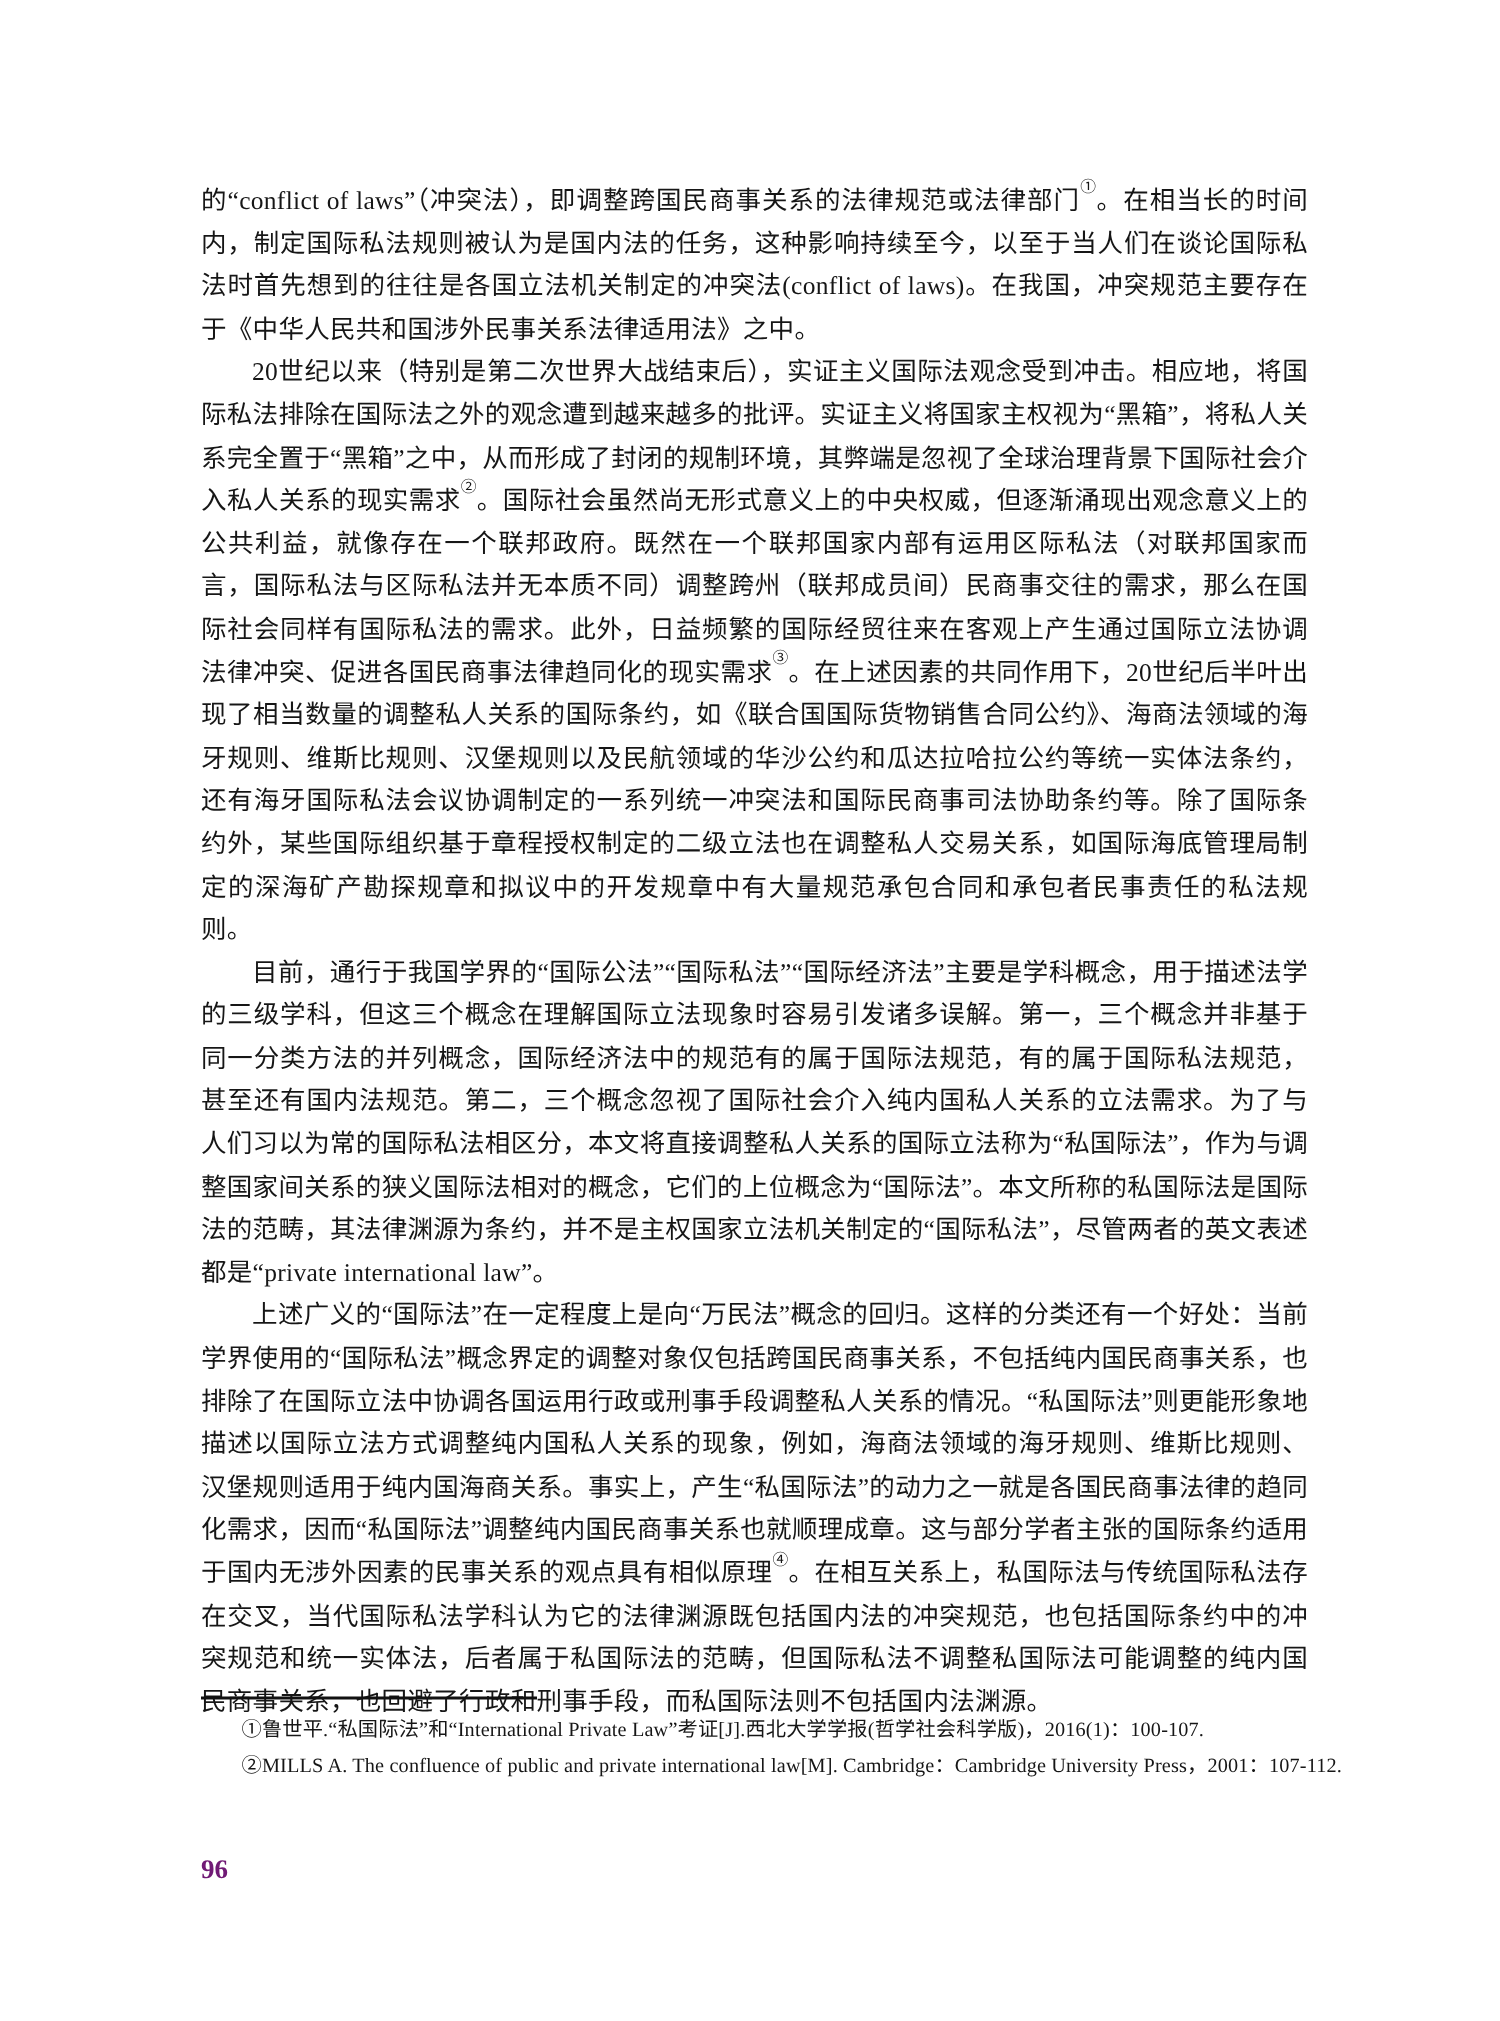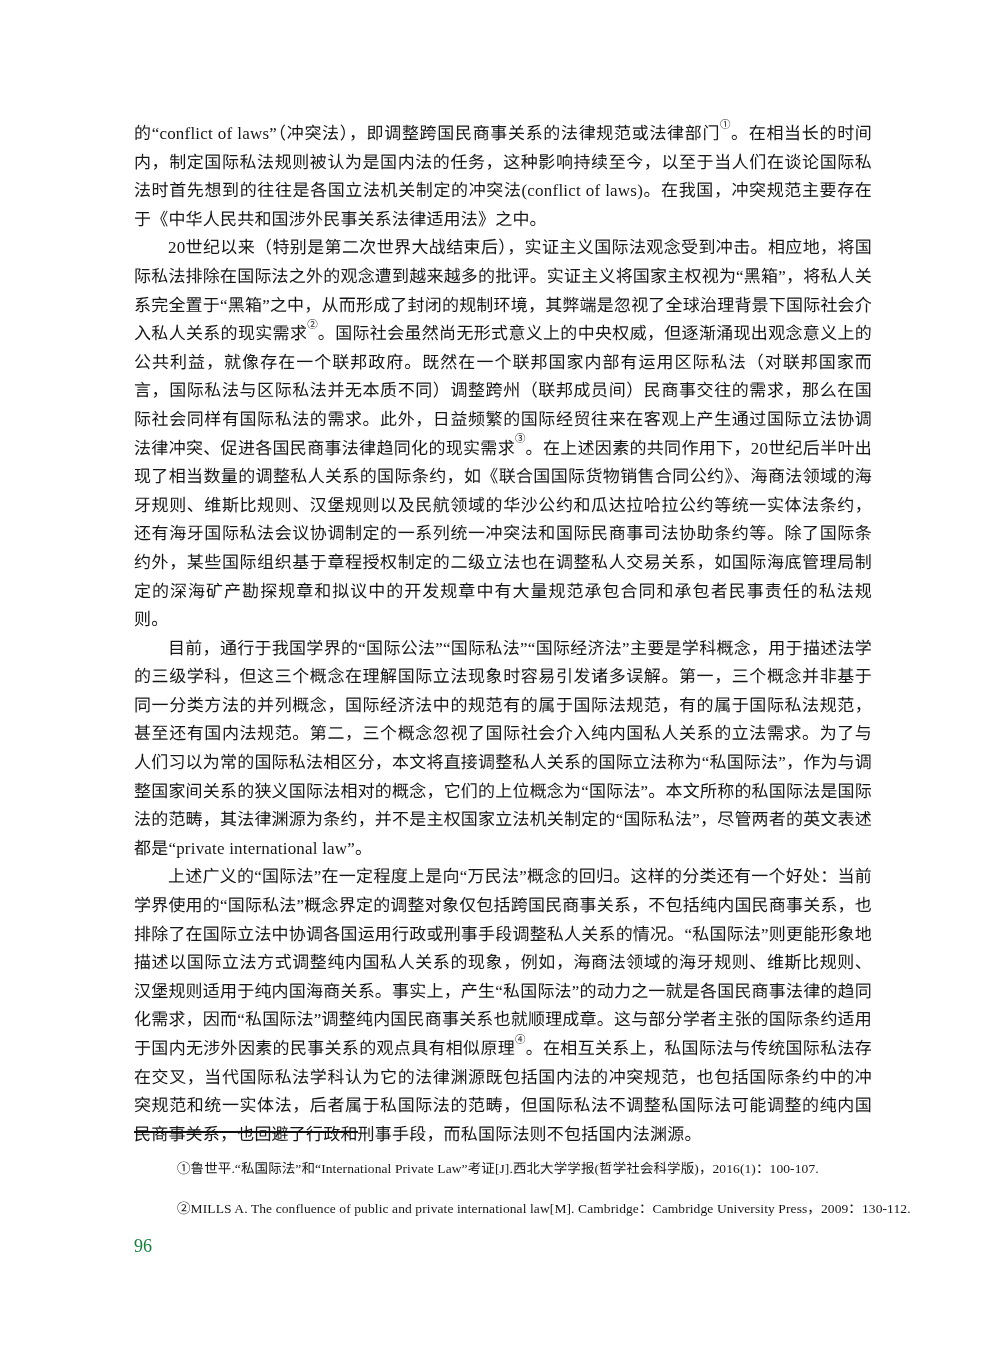--- a/index.html
+++ b/index.html
@@ -42,34 +42,35 @@
     height: 0;
     border-top: 2px solid #111111;
   }
   .footnotes {
     position: absolute;
     left: 134px;
     top: 1141px;
     width: 742px;
   }
   .footnotes p {
-    margin: 16px;
+    margin: 0;
     font-size: 13.5px;
     line-height: 23.6px;
     text-indent: 2em;
     text-align: left;
     letter-spacing: 0.1px;
     white-space: nowrap;
   }
   .page-number {
     position: absolute;
     left: 134px;
     top: 1236px;
     font-size: 18px;
-    color: #15803d;
+    color: #701a75;
+    font-weight: bold;
   }
 </style>
 </head>
 <body>
 
 <div class="page">
 
   <main class="article-body">
 
     <p class="para"><span>的“conflict of laws”（冲突法），即调整跨国民商事关系的法律规范或法律部门</span><sup class="fnref">①</sup><span>。在相当长的时间内，制定国际私法规则被认为是国内法的任务，这种影响持续至今，以至于当人们在谈论国际私法时首先想到的往往是各国立法机关制定的冲突法(conflict of laws)。在我国，冲突规范主要存在于《中华人民共和国涉外民事关系法律适用法》之中。</span></p>
@@ -79,18 +80,18 @@
     <p class="para indent"><span>目前，通行于我国学界的“国际公法”“国际私法”“国际经济法”主要是学科概念，用于描述法学的三级学科，但这三个概念在理解国际立法现象时容易引发诸多误解。第一，三个概念并非基于同一分类方法的并列概念，国际经济法中的规范有的属于国际法规范，有的属于国际私法规范，甚至还有国内法规范。第二，三个概念忽视了国际社会介入纯内国私人关系的立法需求。为了与人们习以为常的国际私法相区分，本文将直接调整私人关系的国际立法称为“私国际法”，作为与调整国家间关系的狭义国际法相对的概念，它们的上位概念为“国际法”。本文所称的私国际法是国际法的范畴，其法律渊源为条约，并不是主权国家立法机关制定的“国际私法”，尽管两者的英文表述都是“private international law”。</span></p>
 
     <p class="para indent"><span>上述广义的“国际法”在一定程度上是向“万民法”概念的回归。这样的分类还有一个好处：当前学界使用的“国际私法”概念界定的调整对象仅包括跨国民商事关系，不包括纯内国民商事关系，也排除了在国际立法中协调各国运用行政或刑事手段调整私人关系的情况。“私国际法”则更能形象地描述以国际立法方式调整纯内国私人关系的现象，例如，海商法领域的海牙规则、维斯比规则、汉堡规则适用于纯内国海商关系。事实上，产生“私国际法”的动力之一就是各国民商事法律的趋同化需求，因而“私国际法”调整纯内国民商事关系也就顺理成章。这与部分学者主张的国际条约适用于国内无涉外因素的民事关系的观点具有相似原理</span><sup class="fnref">④</sup><span>。在相互关系上，私国际法与传统国际私法存在交叉，当代国际私法学科认为它的法律渊源既包括国内法的冲突规范，也包括国际条约中的冲突规范和统一实体法，后者属于私国际法的范畴，但国际私法不调整私国际法可能调整的纯内国民商事关系，也回避了行政和刑事手段，而私国际法则不包括国内法渊源。</span></p>
 
   </main>
 
   <div class="footnote-sep"></div>
 
   <section class="footnotes">
     <p>①鲁世平.“私国际法”和“International Private Law”考证[J].西北大学学报(哲学社会科学版)，2016(1)：100-107.</p>
-    <p>②MILLS A. The confluence of public and private international law[M]. Cambridge：Cambridge University Press，2009：130-112.</p>
+    <p>②MILLS A. The confluence of public and private international law[M]. Cambridge：Cambridge University Press，2001：107-112.</p>
   </section>
 
   <div class="page-number">96</div>
 
 </div>
 
 </body></html>

